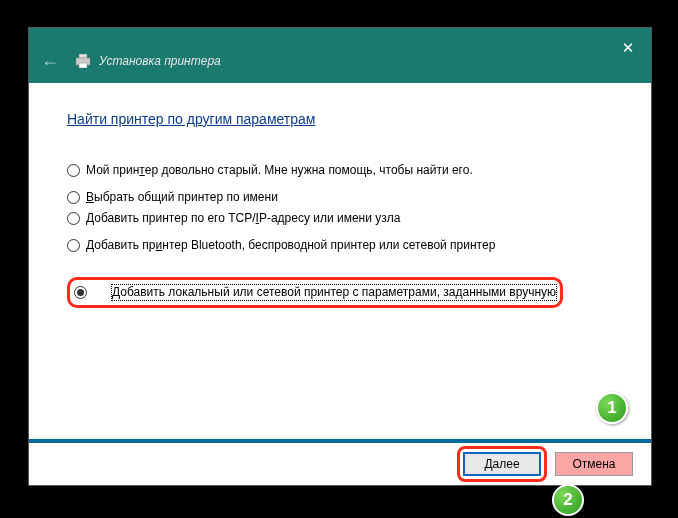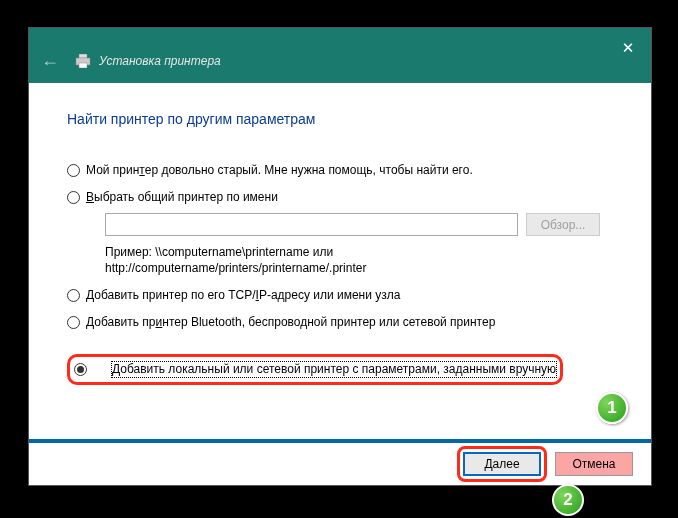--- a/index.html
+++ b/index.html
@@ -68,20 +68,21 @@
 .content {
   flex: 1;
   padding: 28px 38px 10px 38px;
   position: relative;
 }
 .heading {
   color: #0b3d91;
   font-size: 14px;
   font-weight: normal;
   margin-bottom: 34px;
+  text-decoration: underline;
 }
 .option-row {
   display: flex;
   align-items: center;
   margin-bottom: 2px;
   padding: 2px 0;
 }
 .radio {
   width: 13px;
   height: 13px;
@@ -229,25 +230,20 @@
       <span class="option-label">Мой прин<u>т</u>ер довольно старый. Мне нужна помощь, чтобы найти его.</span>
     </div>
 
     <div class="spacer2"></div>
 
     <div class="option-row">
       <div class="radio"></div>
       <span class="option-label"><u>В</u>ыбрать общий принтер по имени</span>
     </div>
 
-    <div class="input-block">
-      <input type="text" class="text-input" value="" style=""><button class="browse-btn" disabled="">Обзор...</button>
-      <div class="hint">Пример: \\computername\printername или</div>
-      <div class="hint" style="margin-top:0">http://computername/printers/printername/.printer</div>
-    </div>
 
     <div class="option-row">
       <div class="radio"></div>
       <span class="option-label">Добавить принтер по его TCP/<u>I</u>P-адресу или имени узла</span>
     </div>
 
     <div class="spacer2"></div>
 
     <div class="option-row">
       <div class="radio"></div>

